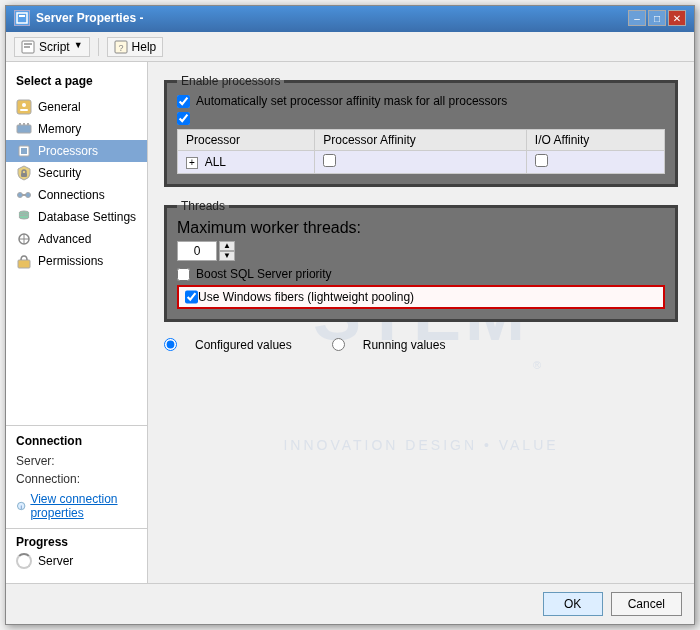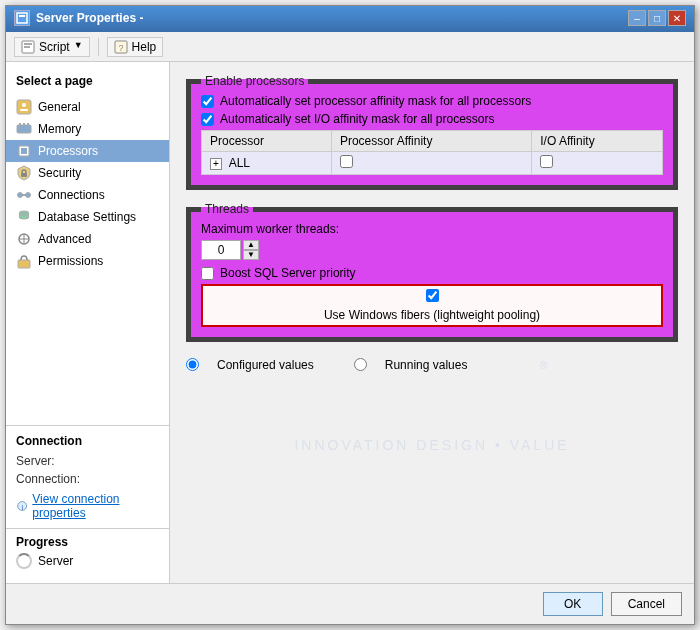--- a/index.html
+++ b/index.html
@@ -92,21 +92,21 @@
       width: 1px;
       height: 18px;
       background: #ccc;
     }
     .main-content {
       display: flex;
       flex: 1;
       overflow: hidden;
     }
     .sidebar {
-      width: 164px;
+      width: 142px;
       background: white;
       border-right: 1px solid #ccc;
       padding: 8px 0;
       flex-shrink: 0;
       display: flex;
       flex-direction: column;
     }
     .sidebar-title {
       font-weight: bold;
       padding: 4px 10px 8px 10px;
@@ -211,24 +211,24 @@
     }
     .watermark-r {
       position: absolute;
       top: 57%;
       right: 28%;
       font-size: 11px;
       color: rgba(100, 140, 200, 0.15);
       pointer-events: none;
     }
     fieldset {
-      border: 5px solid #404040;
+      border: 3px solid #404040;
       padding: 6px 10px 10px 10px;
       margin-bottom: 12px;
-      background: #d946ef;
+      background: #737373;
       position: relative;
       z-index: 1;
     }
     legend {
       font-size: 12px;
       padding: 0 4px;
       font-weight: normal;
       color: #222;
     }
     .checkbox-row {
@@ -300,28 +300,25 @@
       background: #e8e8e8;
       display: flex;
       align-items: center;
       justify-content: center;
       font-size: 8px;
       cursor: pointer;
       line-height: 1;
     }
     .highlighted-checkbox-row {
       display: flex;
-      align-items: center;
-      gap: 6px;
       font-size: 12px;
       border: 2px solid #cc0000;
       padding: 3px 6px;
       background: #fff8f8;
       margin-top: 4px;
-      flex-direction: column;
     }
     .radio-section {
       display: flex;
       gap: 40px;
       margin-top: 16px;
       position: relative;
       z-index: 1;
     }
     .radio-row {
       display: flex;
@@ -503,21 +500,20 @@
       <div class="watermark-r">®</div>
 
       <fieldset>
         <legend>Enable processors</legend>
         <div class="checkbox-row">
           <input type="checkbox" checked="" style="">
           <label>Automatically set processor affinity mask for all processors</label>
         </div>
         <div class="checkbox-row">
           <input type="checkbox" checked="" style="">
-          <label>Automatically set I/O affinity mask for all processors</label>
         </div>
         <table class="processor-table">
           <thead>
             <tr>
               <th>Processor</th>
               <th>Processor Affinity</th>
               <th>I/O Affinity</th>
             </tr>
           </thead>
           <tbody>
@@ -533,21 +529,21 @@
                 <input type="checkbox" style="width: 13px; height: 13px;">
               </td>
             </tr>
           </tbody>
         </table>
       </fieldset>
 
       <div class="threads-section">
         <fieldset>
           <legend>Threads</legend>
-          <div style="font-size:12px; margin-bottom:4px;">Maximum worker threads:</div>
+          <div style="font-size:16px; margin-bottom:4px;">Maximum worker threads:</div>
           <div class="spinner-input">
             <input type="text" value="0" style="">
             <div class="spinner-buttons">
               <div class="spinner-btn">▲</div>
               <div class="spinner-btn">▼</div>
             </div>
           </div>
           <div class="checkbox-row" style="margin-top:6px;">
             <input type="checkbox" style="">
             <label>Boost SQL Server priority</label>

